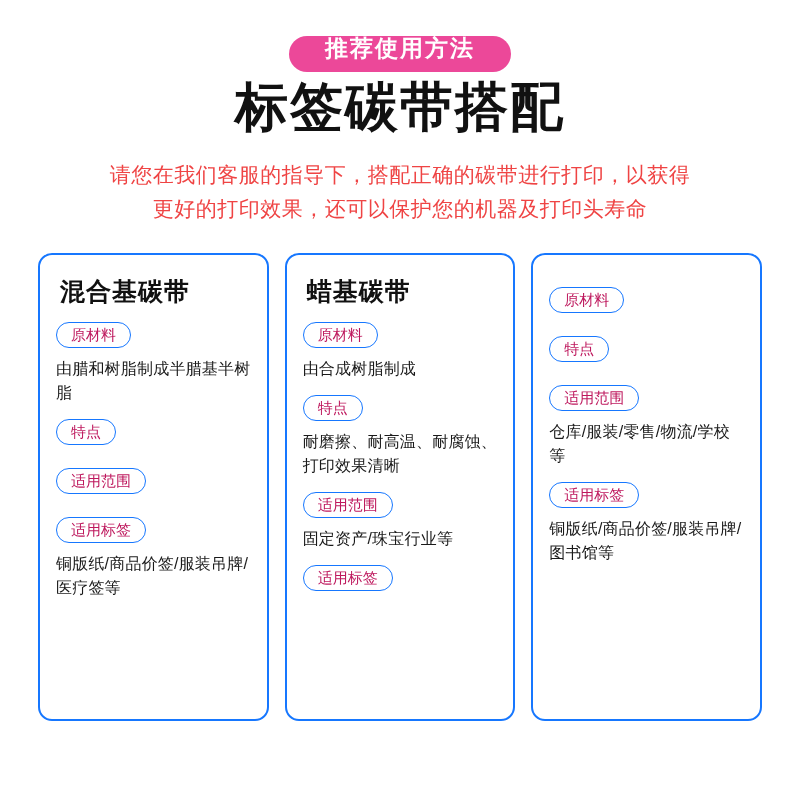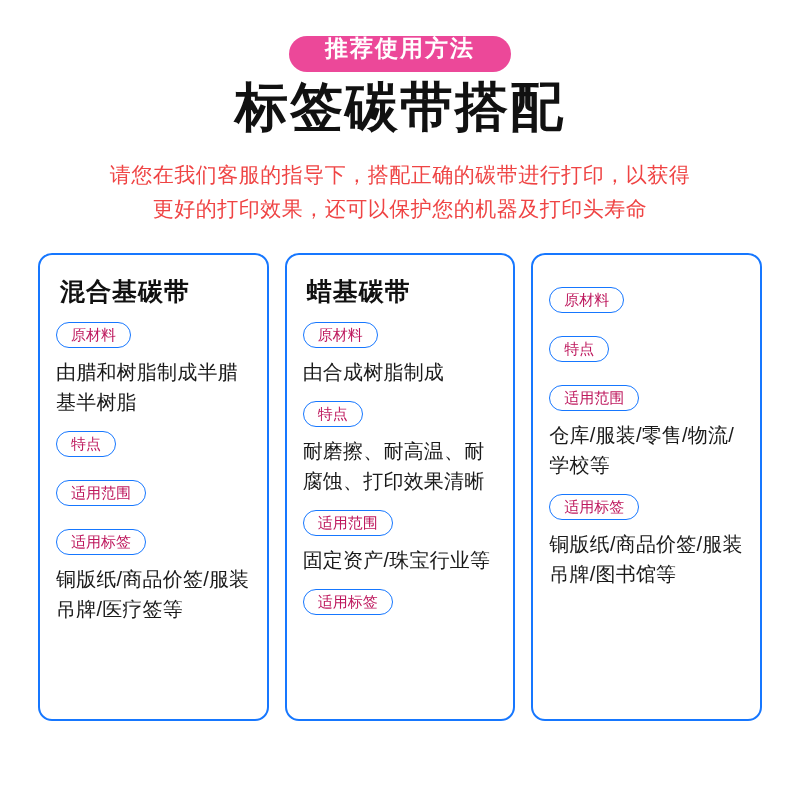--- a/index.html
+++ b/index.html
@@ -89,21 +89,21 @@
     border: 1.5px solid #1677ff;
     color: #be185d;
     border-radius: 13px;
     font-size: 15px;
     font-weight: 400;
     padding: 4px 14px 5px;
     line-height: 1;
     margin-bottom: 9px;
   }
   .body-text {
-    font-size: 20px;
+    font-size: 16px;
     line-height: 1.5;
     color: #1a1a1a;
     letter-spacing: 0.2px;
   }
 </style>
 </head>
 <body>
 
 <div class="page">
 

